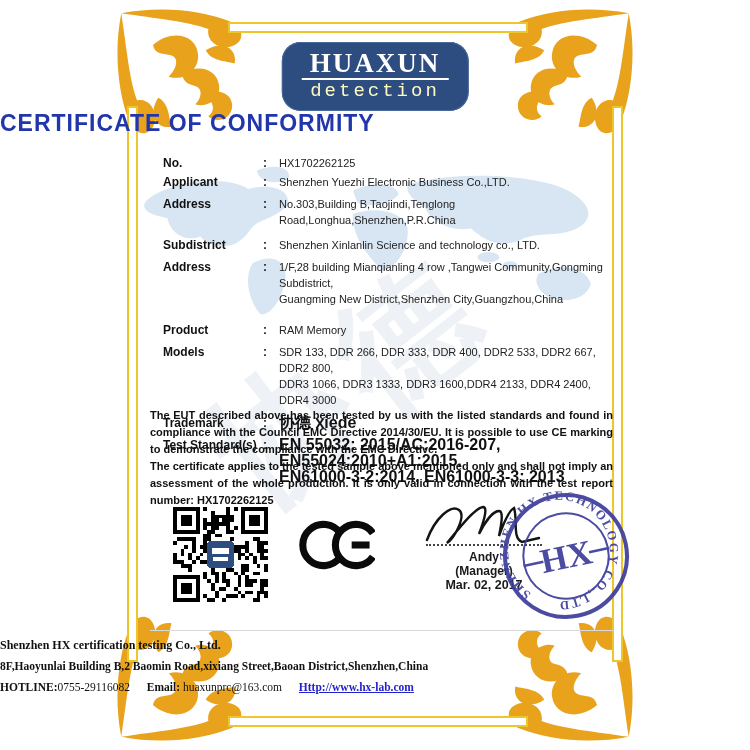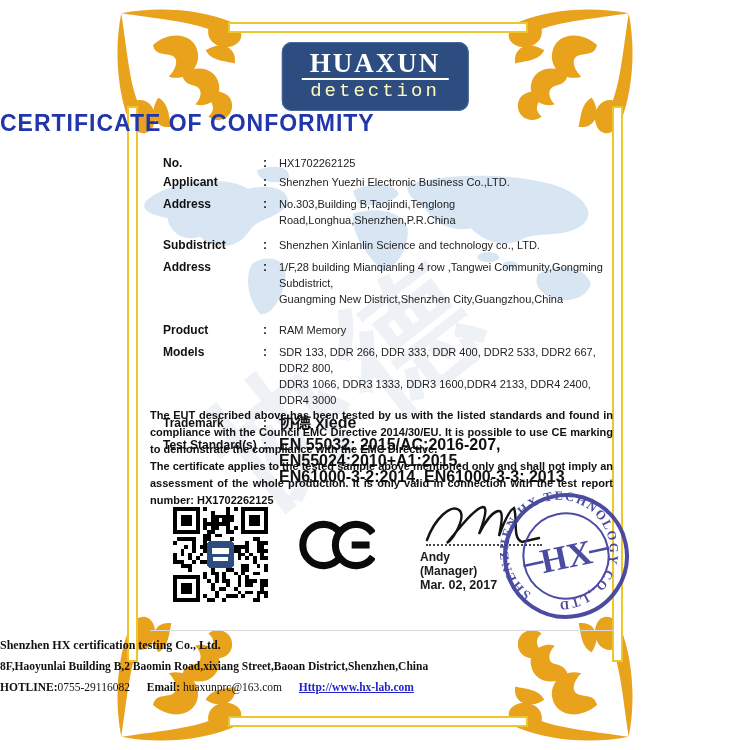--- a/index.html
+++ b/index.html
@@ -25,21 +25,21 @@
   .bar.left{left:127px;top:106px}
   .bar.right{left:612px;top:106px}
 
   
   .mapwm{left:126px;top:158px;width:502px;height:248px;opacity:.9}
   .cjkwm{left:200px;top:290px;font-size:135px;font-weight:bold;
     color:rgba(135,158,186,.14);transform:rotate(-38deg);letter-spacing:18px;white-space:nowrap}
 
   
   .logo{left:50%;top:42px;transform:translateX(-50%);background:var(--navy);
-    border-radius:10px;padding:7px 20px 9px;text-align:center;box-shadow:0 0 0 1px #4a6a9b inset}
+    border-radius:19px;padding:7px 20px 9px;text-align:center;box-shadow:0 0 0 1px #4a6a9b inset}
   .logo .l1{font-family:"Liberation Serif",serif;font-weight:bold;font-size:27px;color:#fff;
     letter-spacing:2px;display:inline-block;border-bottom:2px solid #fff;padding:0 8px 1px;line-height:1.05}
   .logo .l2{font-family:Liberation Mono, monospace;font-size:19px;color:#fef9c3;letter-spacing:3px;margin-top:0}
   .title{left:0;right:0;top:110px;font-size:23px;font-weight:bold;
     color:var(--title_blue);letter-spacing:1px}
 
   
   .fields{left:163px;top:155px;width:452px}
   .frow{display:grid;grid-template-columns:100px 16px 1fr;line-height:16px;margin-bottom:6px}
   .frow:nth-child(1){margin-bottom:3px}
@@ -51,21 +51,21 @@
   .fvalue{font-size:11px;color:#222;white-space:pre-line}
   .frow.boldval .fvalue{font-weight:bold;font-size:16px;color:#111}
 
   
   .paras{left:150px;top:407px;width:463px;font-size:11px;font-weight:bold;
     line-height:17px;text-align:justify;color:#111}
 
   
   .qr{left:173px;top:507px;width:95px;height:95px}
   .ce{left:299px;top:519px;width:76px;height:52px}
-  .sig{left:420px;top:498px;width:128px;}
+  .sig{left:420px;top:498px;width:128px;text-align:center}
   .sig svg{display:block;margin:0 auto}
   .sigline{width:116px;border-bottom:2px dotted #444;margin:-6px auto 4px}
   .signame{font-size:12px;font-weight:bold}
   .sigrole{font-size:12px;font-weight:bold}
   .sigdate{font-size:12.5px;font-weight:bold;white-space:nowrap}
   .stamp{left:500px;top:490px;width:132px;height:132px;opacity:.92;transform:rotate(-12deg)}
   .stamp .ring{stroke:var(--stamp_blue);fill:none}
   .stamp text{fill:var(--stamp_blue);font-family:"Liberation Serif",serif;font-weight:bold}
 
   

